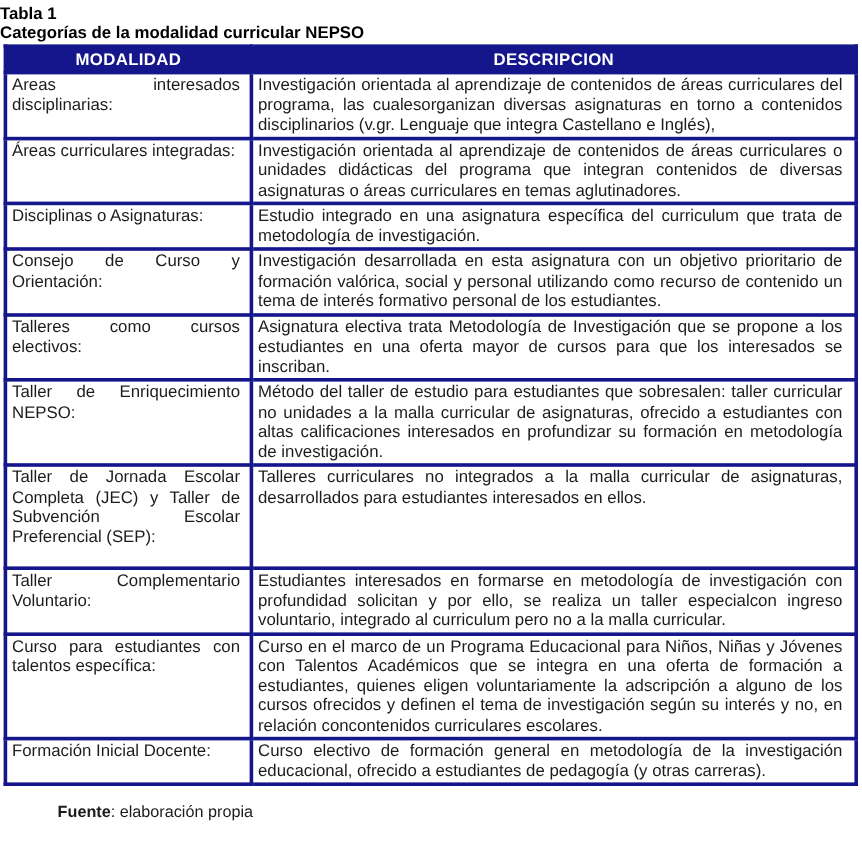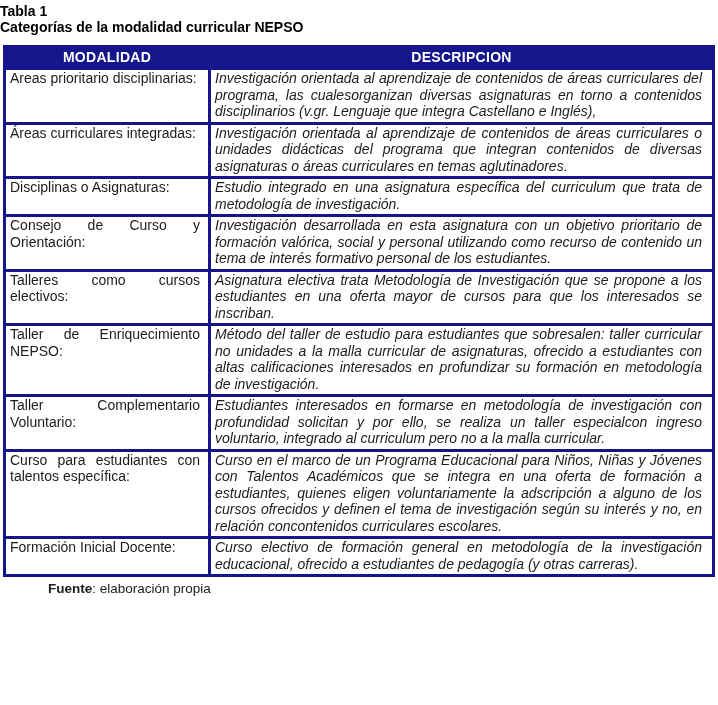--- a/index.html
+++ b/index.html
@@ -17,21 +17,21 @@
     overflow: hidden;
   }
   .page-title {
     font-weight: bold;
     color: #000000;
     font-size: 14px;
     line-height: 16px;
     padding-top: 3px;
   }
   table.nepso {
-    margin: 10px 3px 0 3px;
+    margin: 2px 3px 0 3px;
     width: 712px;
     border-collapse: collapse;
     table-layout: fixed;
   }
   table.nepso th, table.nepso td {
     border: 3px solid var(--border);
   }
   table.nepso th {
     background: var(--header-bg);
     color: var(--header-text);
@@ -44,24 +44,24 @@
   }
   col.c-modalidad { width: 205px; }
   table.nepso td {
     vertical-align: top;
     text-align: justify;
     color: var(--body-text);
     font-size: 14px;
     line-height: 16.5px;
     padding: 0 8px 2px 4px;
   }
-  table.nepso td.desc { padding: 0 10px 2px 4px; font-style: italic; }
+  table.nepso td.desc { padding: 0 10px 2px 4px; }
   tr.tall td { height: 86px; }
   .source {
-    margin: 4px 0 0 48px;
+    margin: 14px 0 0 48px;
     font-size: 13.5px;
     color: var(--body-text);
     line-height: 16px;
   }
   .source b { font-weight: bold; }
 </style>
 </head>
 <body>
 
 <div class="page-title">
@@ -75,21 +75,21 @@
     <col class="c-descripcion">
   </colgroup>
   <thead>
     <tr>
       <th>MODALIDAD</th>
       <th>DESCRIPCION</th>
     </tr>
   </thead>
   <tbody>
     <tr>
-      <td>Areas prioritario disciplinarias:</td>
+      <td>Areas interesados disciplinarias:</td>
       <td class="desc">Investigación orientada al aprendizaje de contenidos de áreas curriculares del programa, las cualesorganizan diversas asignaturas en torno a contenidos disciplinarios (v.gr. Lenguaje que integra Castellano e Inglés),</td>
     </tr>
     <tr>
       <td>Áreas curriculares integradas:</td>
       <td class="desc">Investigación orientada al aprendizaje de contenidos de áreas curriculares o unidades didácticas del programa que integran contenidos de diversas asignaturas o áreas curriculares en temas aglutinadores.</td>
     </tr>
     <tr>
       <td>Disciplinas o Asignaturas:</td>
       <td class="desc">Estudio integrado en una asignatura específica del curriculum que trata de metodología de investigación.</td>
     </tr>
@@ -98,20 +98,24 @@
       <td class="desc">Investigación desarrollada en esta asignatura con un objetivo prioritario de formación valórica, social y personal utilizando como recurso de contenido un tema de interés formativo personal de los estudiantes.</td>
     </tr>
     <tr>
       <td>Talleres como cursos electivos:</td>
       <td class="desc">Asignatura electiva trata Metodología de Investigación que se propone a los estudiantes en una oferta mayor de cursos para que los interesados se inscriban.</td>
     </tr>
     <tr>
       <td>Taller de Enriquecimiento NEPSO:</td>
       <td class="desc">Método del taller de estudio para estudiantes que sobresalen: taller curricular no unidades a la malla curricular de asignaturas, ofrecido a estudiantes con altas calificaciones interesados en profundizar su formación en metodología de investigación.</td>
     </tr>
+    <tr class="tall">
+      <td>Taller de Jornada Escolar Completa (JEC) y Taller de Subvención Escolar Preferencial (SEP):</td>
+      <td class="desc">Talleres curriculares no integrados a la malla curricular de asignaturas, desarrollados para estudiantes interesados en ellos.</td>
+    </tr>
     <tr>
       <td>Taller Complementario Voluntario:</td>
       <td class="desc">Estudiantes interesados en formarse en metodología de investigación con profundidad solicitan y por ello, se realiza un taller especialcon ingreso voluntario, integrado al curriculum pero no a la malla curricular.</td>
     </tr>
     <tr>
       <td>Curso para estudiantes con talentos específica:</td>
       <td class="desc">Curso en el marco de un Programa Educacional para Niños, Niñas y Jóvenes con Talentos Académicos que se integra en una oferta de formación a estudiantes, quienes eligen voluntariamente la adscripción a alguno de los cursos ofrecidos y definen el tema de investigación según su interés y no, en relación concontenidos curriculares escolares.</td>
     </tr>
     <tr>
       <td>Formación Inicial Docente:</td>

